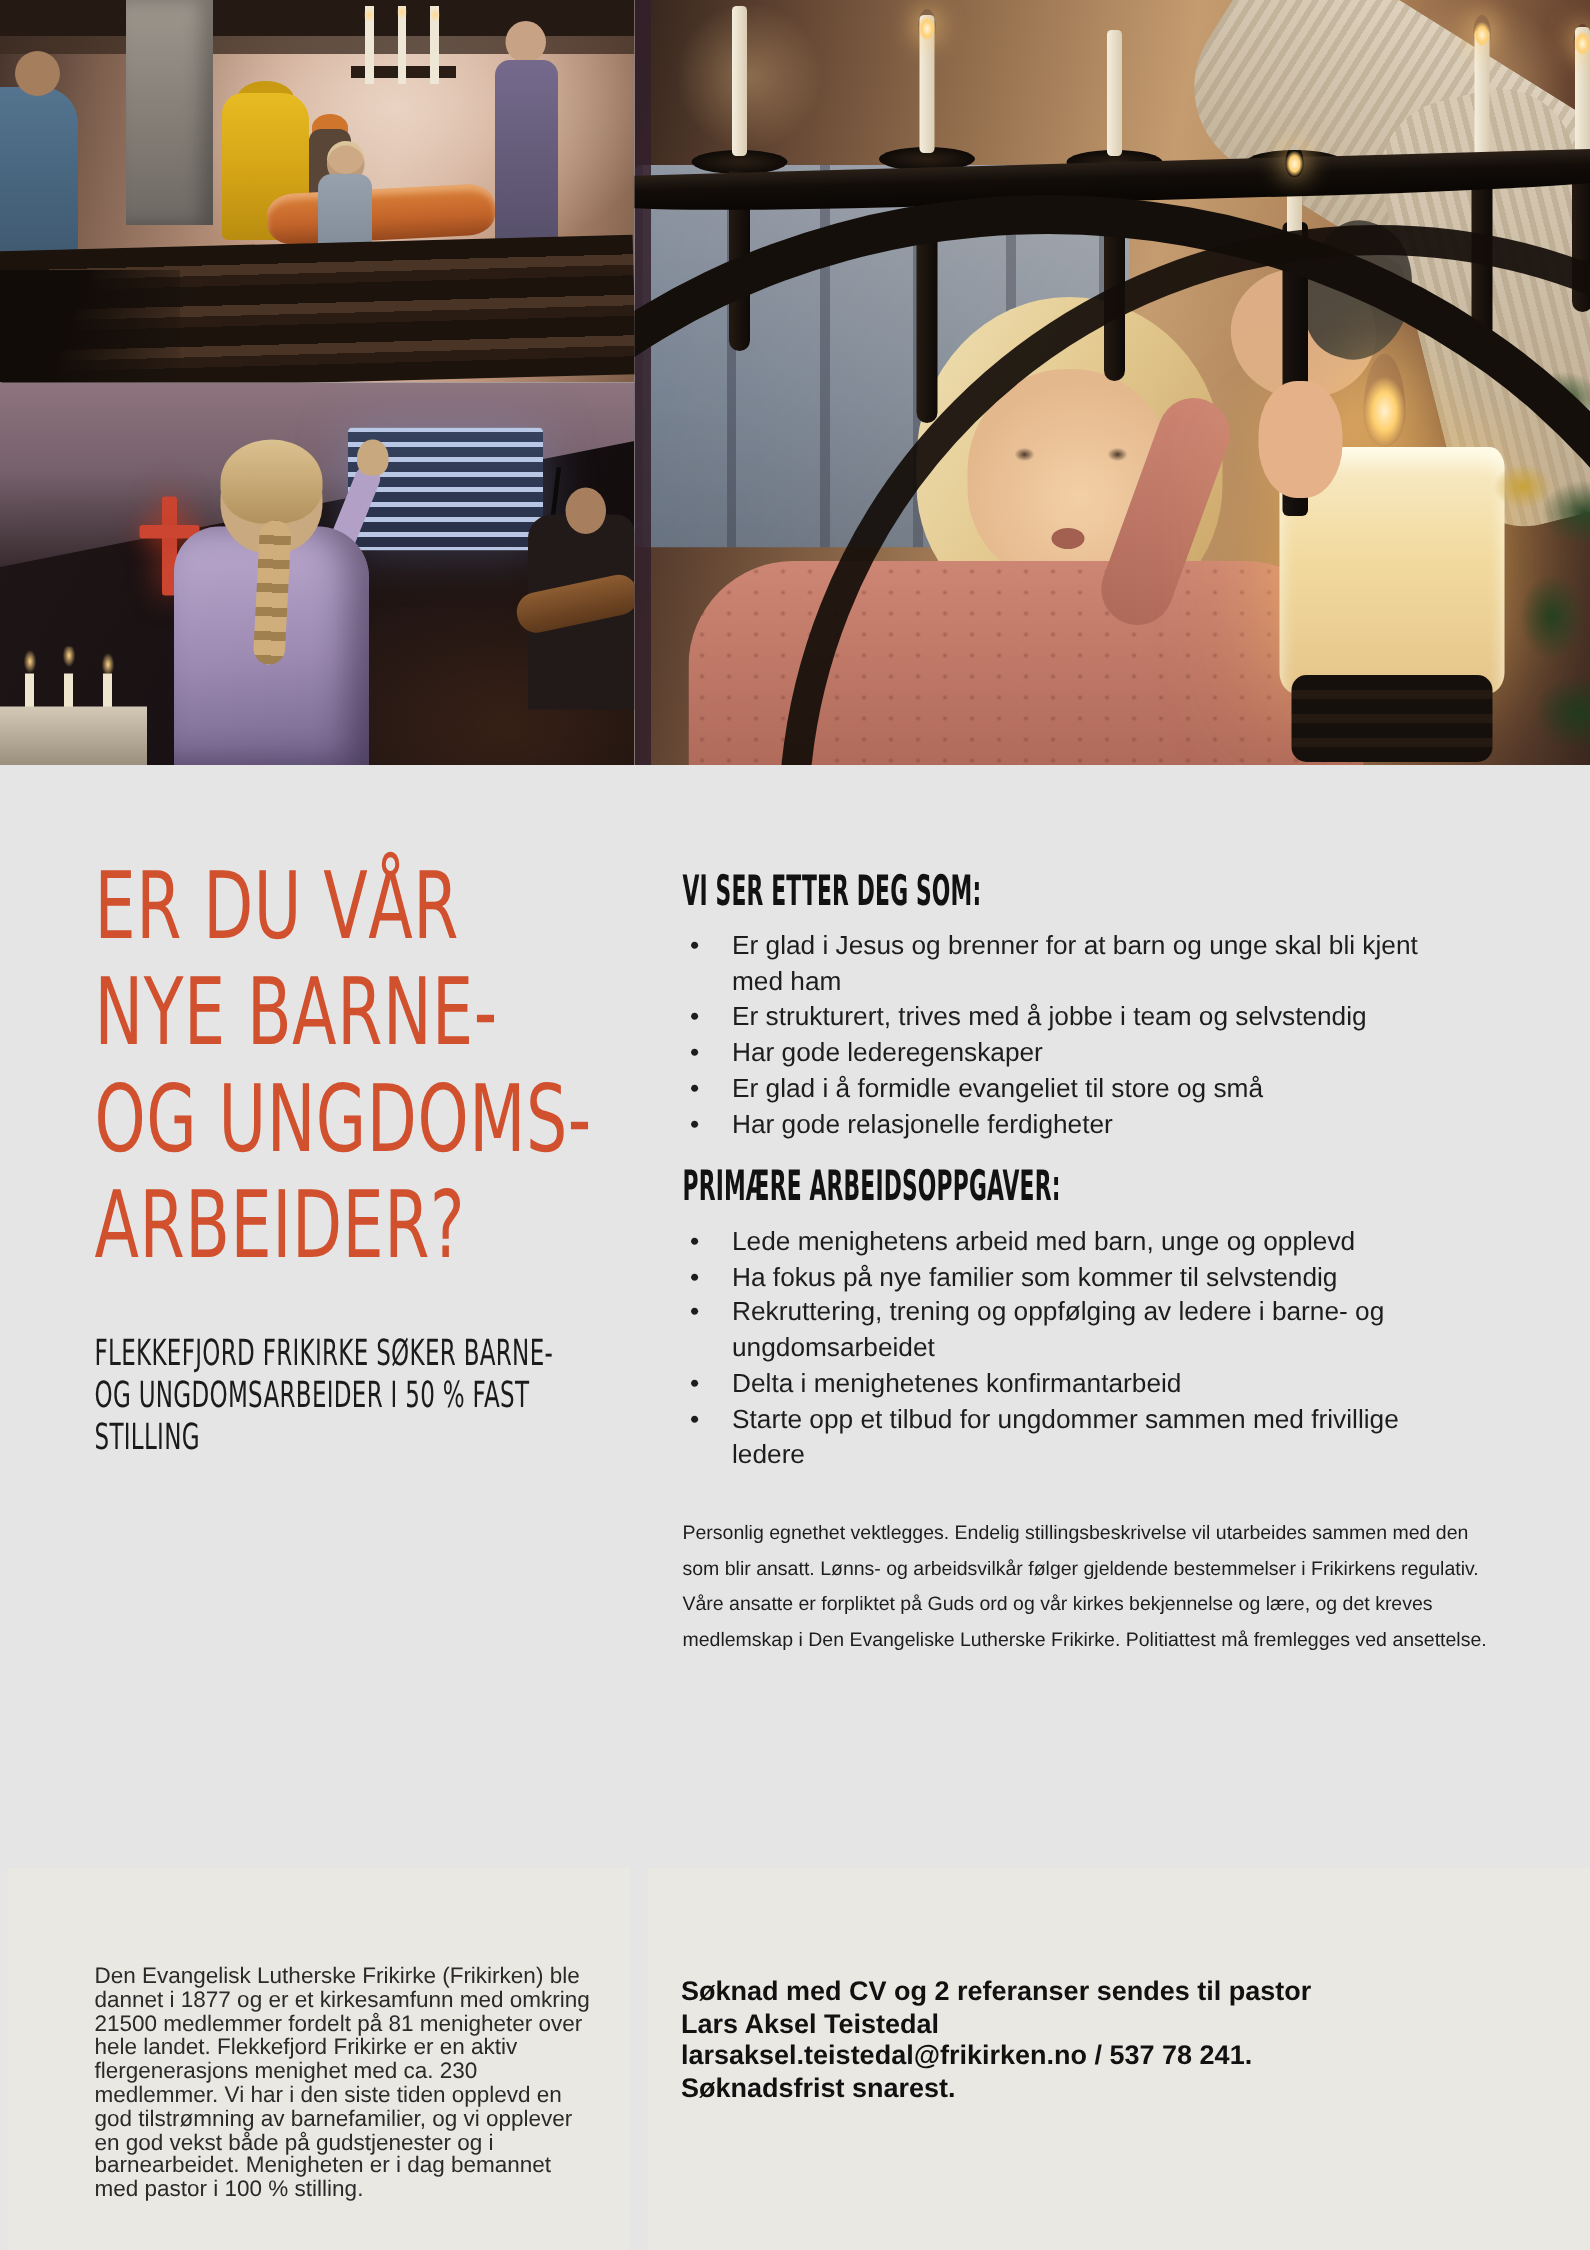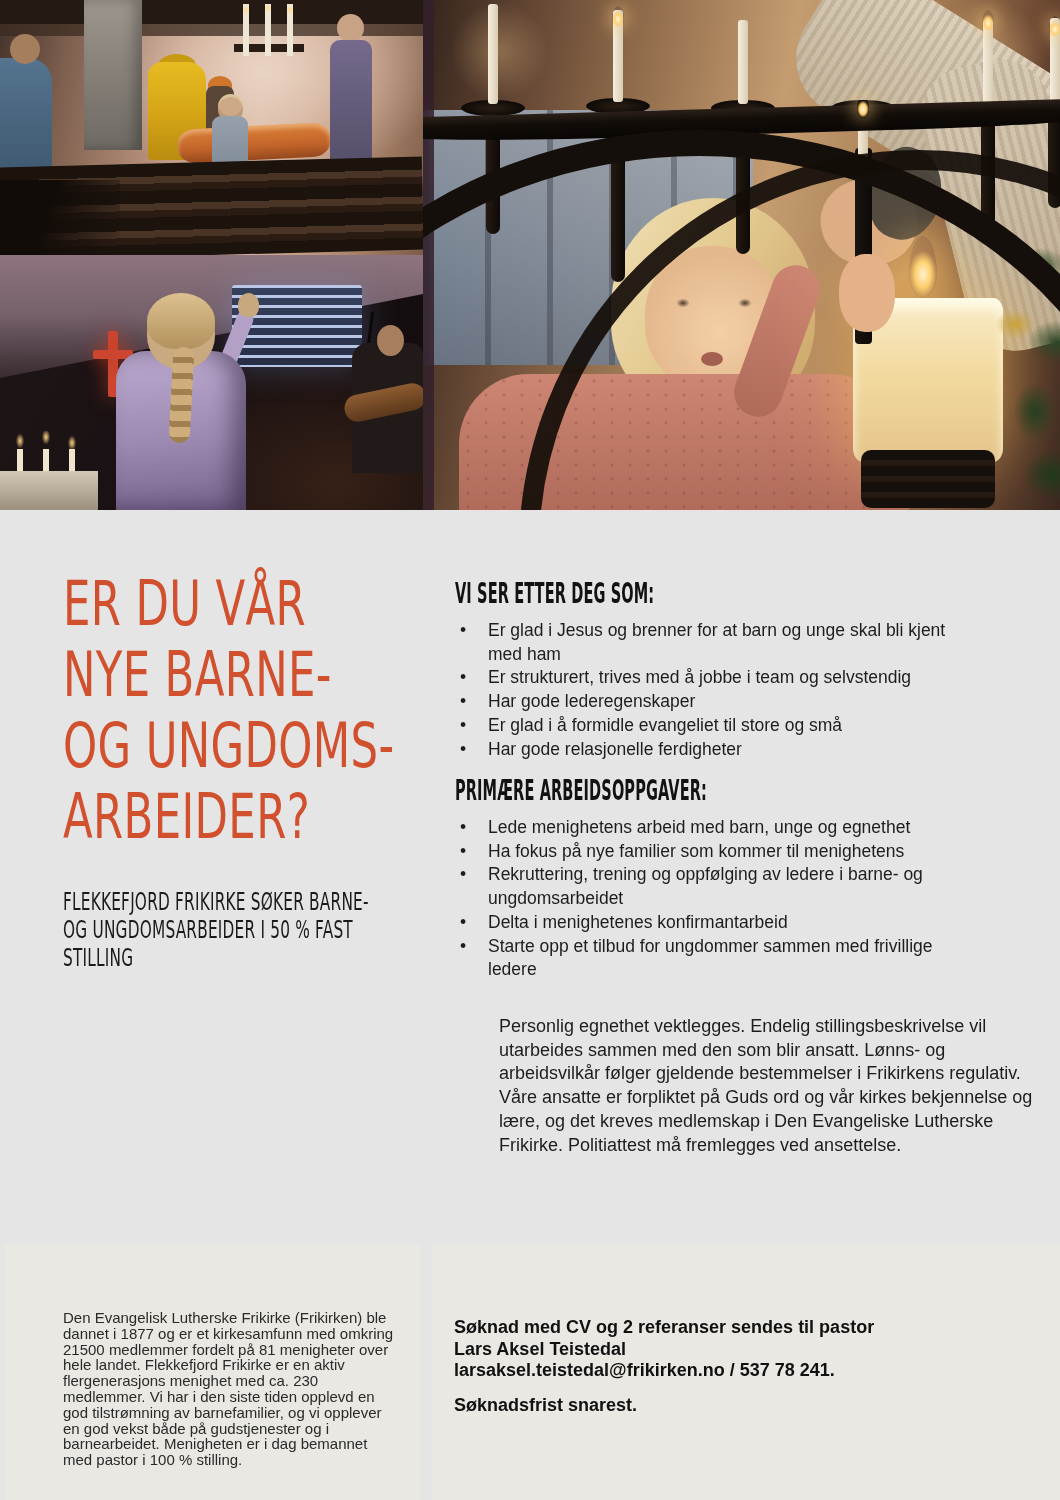--- a/index.html
+++ b/index.html
@@ -170,29 +170,29 @@
     font-size:24px;line-height:28px;font-weight:400;letter-spacing:.3px;transform:scaleX(.64);}
   .sec-heading{color:#121212;font-family:"DejaVu Sans",sans-serif;font-weight:700;
     font-size:28px;line-height:30px;letter-spacing:.2px;transform:scaleX(.52);transform-origin:left top;white-space:nowrap;margin:0;}
   #looking-heading{left:455px;top:579px;}
   #tasks-heading{left:455px;top:776px;}
   .bullets{left:455px;width:520px;font-size:17.5px;line-height:23.7px;color:#1d1d1d;}
   #looking-list{top:619px;} #tasks-list{top:816px;}
   .bullet-row{display:flex;}
   .bullet-row .dot{flex:0 0 28px;padding-left:5px;}
   .bullet-row .bt{width:470px;}
-  .paragraph{left:455px;top:997px;width:548px;font-size:18px;line-height:23.7px;color:#1d1d1d;margin-left:44px;}
+  .paragraph{left:455px;top:997px;width:548px;font-size:13px;line-height:23.7px;color:#1d1d1d;}
 
   
   .footer-box{background:#eae8e3;}
   #footer-left{left:5px;top:1245px;width:415px;height:255px;}
   #footer-right{left:432px;top:1245px;width:628px;height:255px;padding-left:32px;}
   .about-text{left:58px;top:50px;width:332px;font-size:15px;line-height:15.8px;color:#2a2a2a;}
   .apply-text{left:22px;top:72px;width:560px;font-size:18px;line-height:21.5px;font-weight:700;color:#111;}
-  .apply-text .block2{margin-top:13px;}
+  .apply-text .block2{}
 </style>
 </head>
 <body>
 
 <div class="page">
 
   <div class="photo" id="photoA">
     <div class="abs pA-bg"></div>
     <div class="abs pA-beams"></div>
     <div class="abs pA-pillar"></div>
@@ -311,26 +311,26 @@
         <span class="bt">Har gode relasjonelle ferdigheter</span>
       </div>
     </div>
 
   <h2 class="abs sec-heading" id="tasks-heading">PRIMÆRE ARBEIDSOPPGAVER:</h2>
 
   <div class="abs bullets" id="tasks-list">
 
       <div class="bullet-row">
         <span class="dot">•</span>
-        <span class="bt">Lede menighetens arbeid med barn, unge og egnethet</span>
-      </div>
-
-      <div class="bullet-row">
-        <span class="dot">•</span>
-        <span class="bt">Ha fokus på nye familier som kommer til menighetens</span>
+        <span class="bt">Lede menighetens arbeid med barn, unge og opplevd</span>
+      </div>
+
+      <div class="bullet-row">
+        <span class="dot">•</span>
+        <span class="bt">Ha fokus på nye familier som kommer til selvstendig</span>
       </div>
 
       <div class="bullet-row">
         <span class="dot">•</span>
         <span class="bt">Rekruttering, trening og oppfølging av ledere i barne- og ungdomsarbeidet</span>
       </div>
 
       <div class="bullet-row">
         <span class="dot">•</span>
         <span class="bt">Delta i menighetenes konfirmantarbeid</span>

